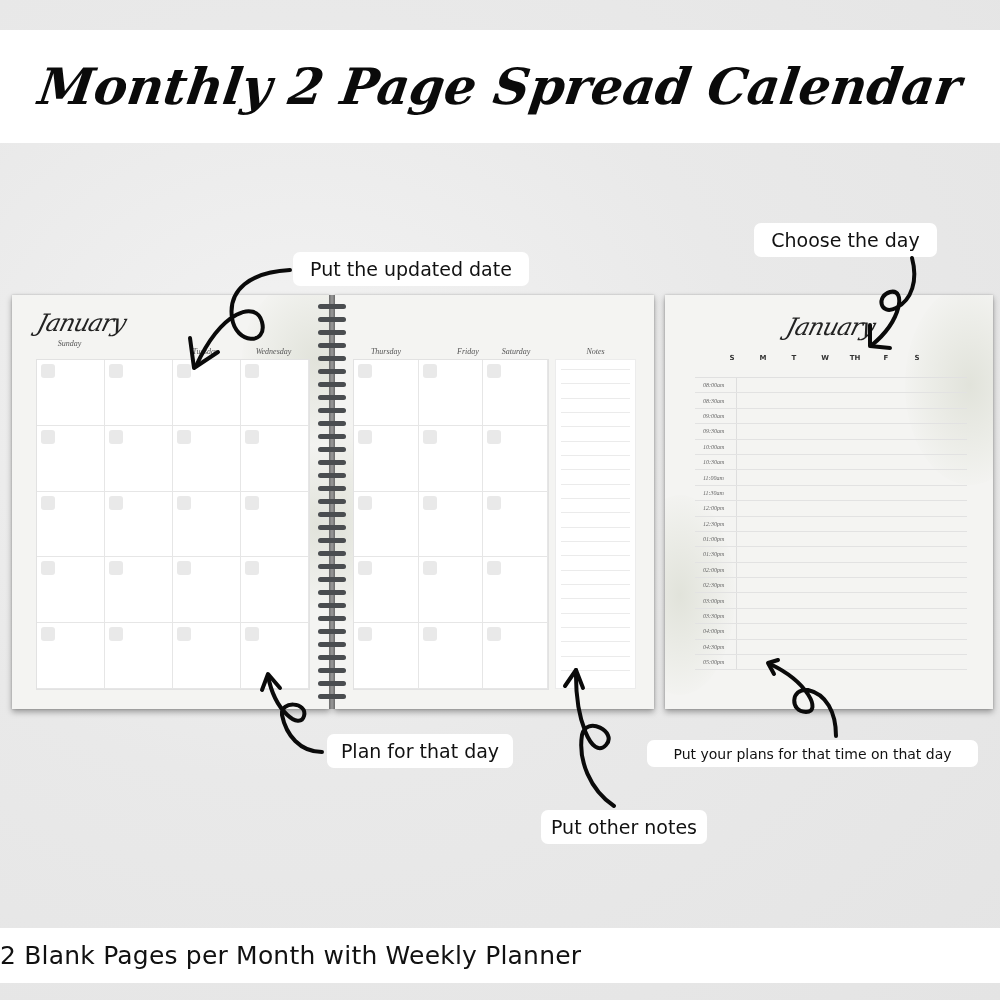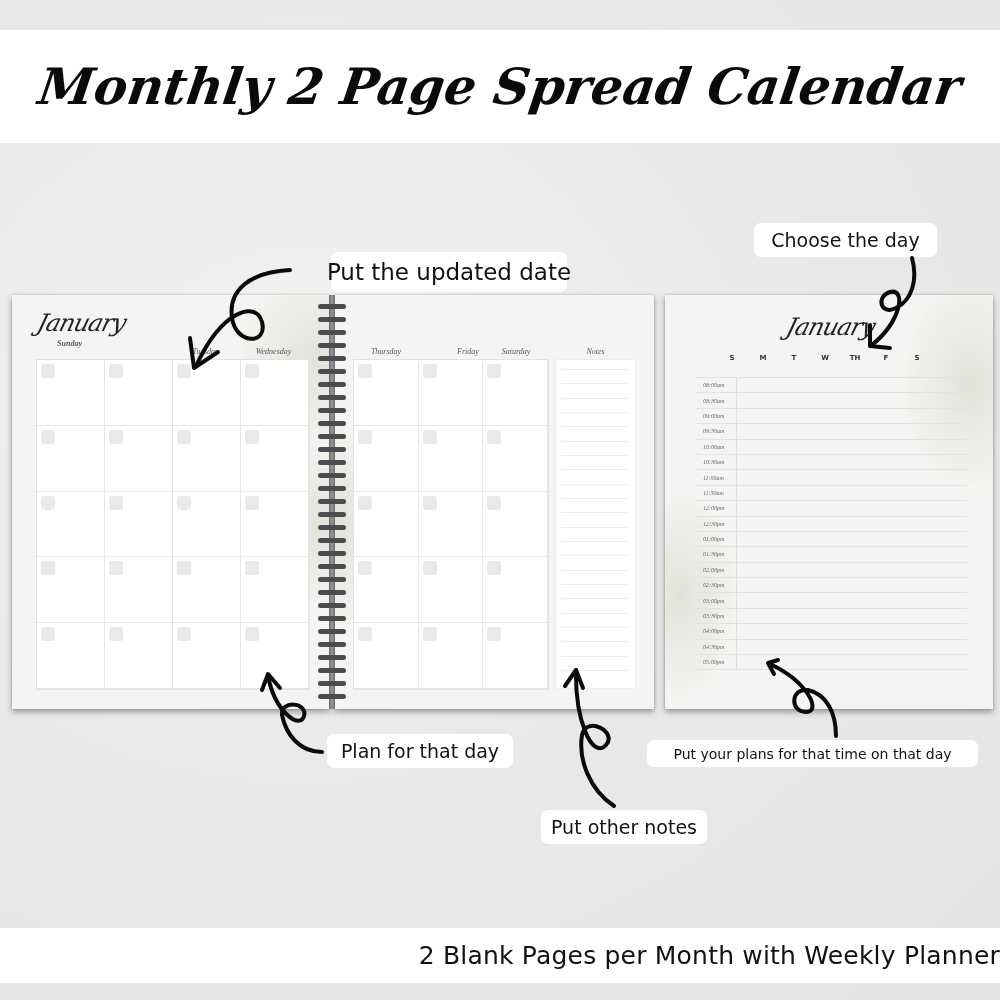--- a/index.html
+++ b/index.html
@@ -16,21 +16,21 @@
   }
   .title-text {
     font-family: "DejaVu Serif", serif;
     font-style: italic; font-weight: bold;
     font-size: 50px; color: #0a0a0a; letter-spacing: 0px;
     transform: skewX(-8deg);
   }
   .footer-band {
     position: absolute; left: 0; top: 928px; width: 1000px; height: 55px;
     background: #ffffff;
-    display: flex; align-items: center; justify-content: flex-end;
+    display: flex; align-items: center; justify-content: flex-start;
   }
   .footer-text {
     font-family: "DejaVu Sans", sans-serif; font-size: 25px; color: #111;
     letter-spacing: 0.2px;
   }
 
   
   .page {
     position: absolute; background: #f4f4f2;
     box-shadow: 0 3px 6px rgba(0,0,0,0.35), 0 0 2px rgba(0,0,0,0.2);
@@ -115,21 +115,21 @@
 <body>
 
 <div class="title-band">
   <div class="title-text">Monthly 2 Page Spread Calendar</div>
 </div>
 
 <div class="page left">
   <div class="foliage" style="left:230px; top:-20px; width:150px; height:170px;"></div>
   <div class="foliage" style="left:250px; top:150px; width:110px; height:160px;"></div>
   <div class="month-script" style="left:26px; top:14px;">January</div>
-  <div class="day-header" style="left:24px; top:44px; width:67px;font-weight:bold;">Sunday</div>
+  <div class="day-header" style="left:24px; top:44px; width:67px;">Sunday</div>
   <div class="day-header" style="left:92px; top:52px; width:67px;margin-top:34px;">Monday</div>
   <div class="day-header" style="left:160px; top:52px; width:67px;">Tuesday</div>
   <div class="day-header" style="left:228px; top:52px; width:67px;">Wednesday</div>
   <div class="grid" style="left:24px; top:64px; width:274px; height:331px; grid-template-columns:repeat(4,1fr); grid-template-rows:repeat(5,1fr);">
     <div class="cell">
         <div class="date-box"></div>
       </div>
     <div class="cell">
         <div class="date-box"></div>
       </div>
@@ -370,21 +370,21 @@
       <div class="slot-time">04:00pm</div>
     </div>
   <div class="slot">
       <div class="slot-time">04:30pm</div>
     </div>
   <div class="slot">
       <div class="slot-time">05:00pm</div>
     </div>
 </div>
 
-<div class="callout" style="left:293px; top:252px; width:236px; height:40px; font-size:23px;margin-left:38px;">Put the updated  date</div>
+<div class="callout" style="left:293px; top:252px; width:236px; height:34px; font-size:19px;">Put the updated  date</div>
 <div class="callout" style="left:754px; top:223px; width:183px; height:34px; font-size:19px;">Choose the day</div>
 <div class="callout" style="left:327px; top:734px; width:186px; height:34px; font-size:19px;">Plan for that day</div>
 <div class="callout" style="left:541px; top:810px; width:166px; height:34px; font-size:19px;">Put other notes</div>
 <div class="callout" style="left:647px; top:740px; width:331px; height:27px; font-size:14px;">Put your plans for that time on that day</div>
 
 <svg class="arrows" viewBox="0 0 1000 1000">
   <g fill="none" stroke="#0a0a0a" stroke-width="4" stroke-linecap="round" stroke-linejoin="round">
 
     <path d="M290 270 C 250 272, 228 290, 232 318 C 236 345, 268 345, 262 322 C 256 300, 222 310, 196 366"></path>
     <path d="M190 338 L 194 368 L 218 352"></path>

